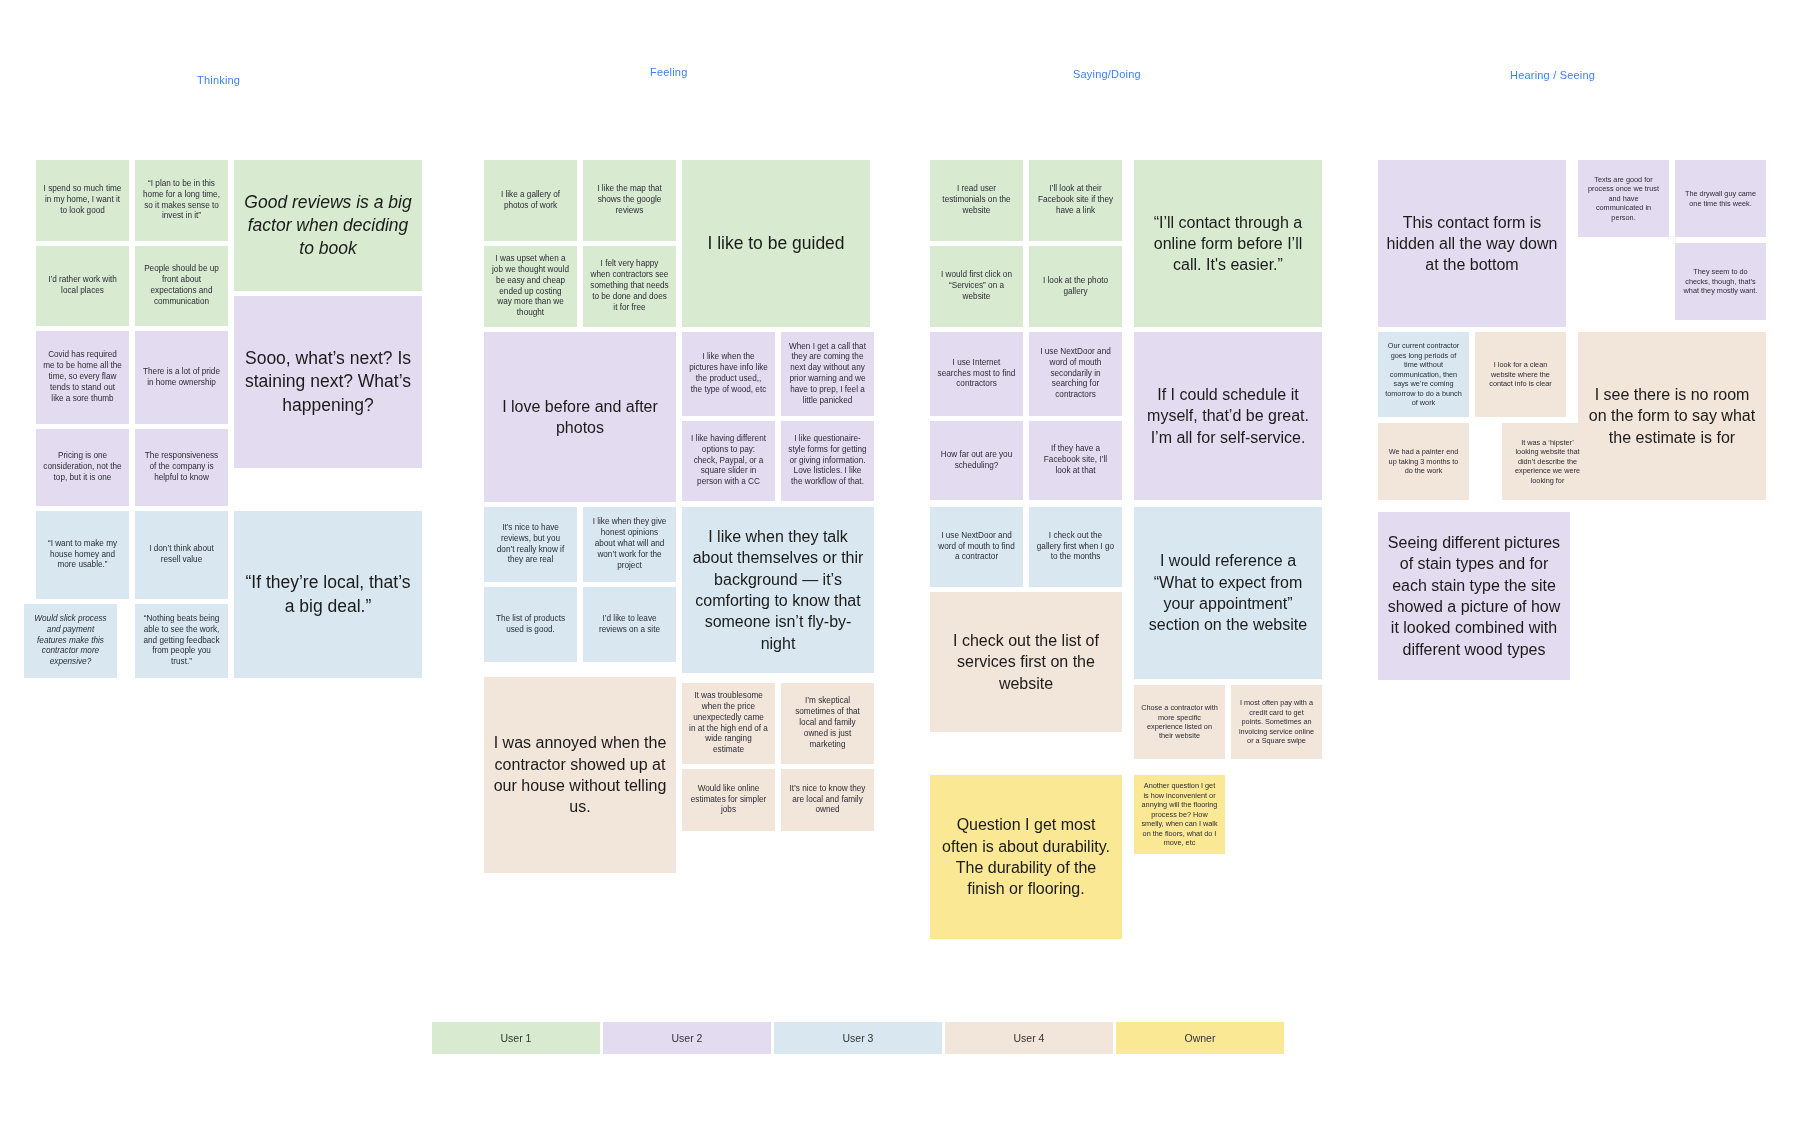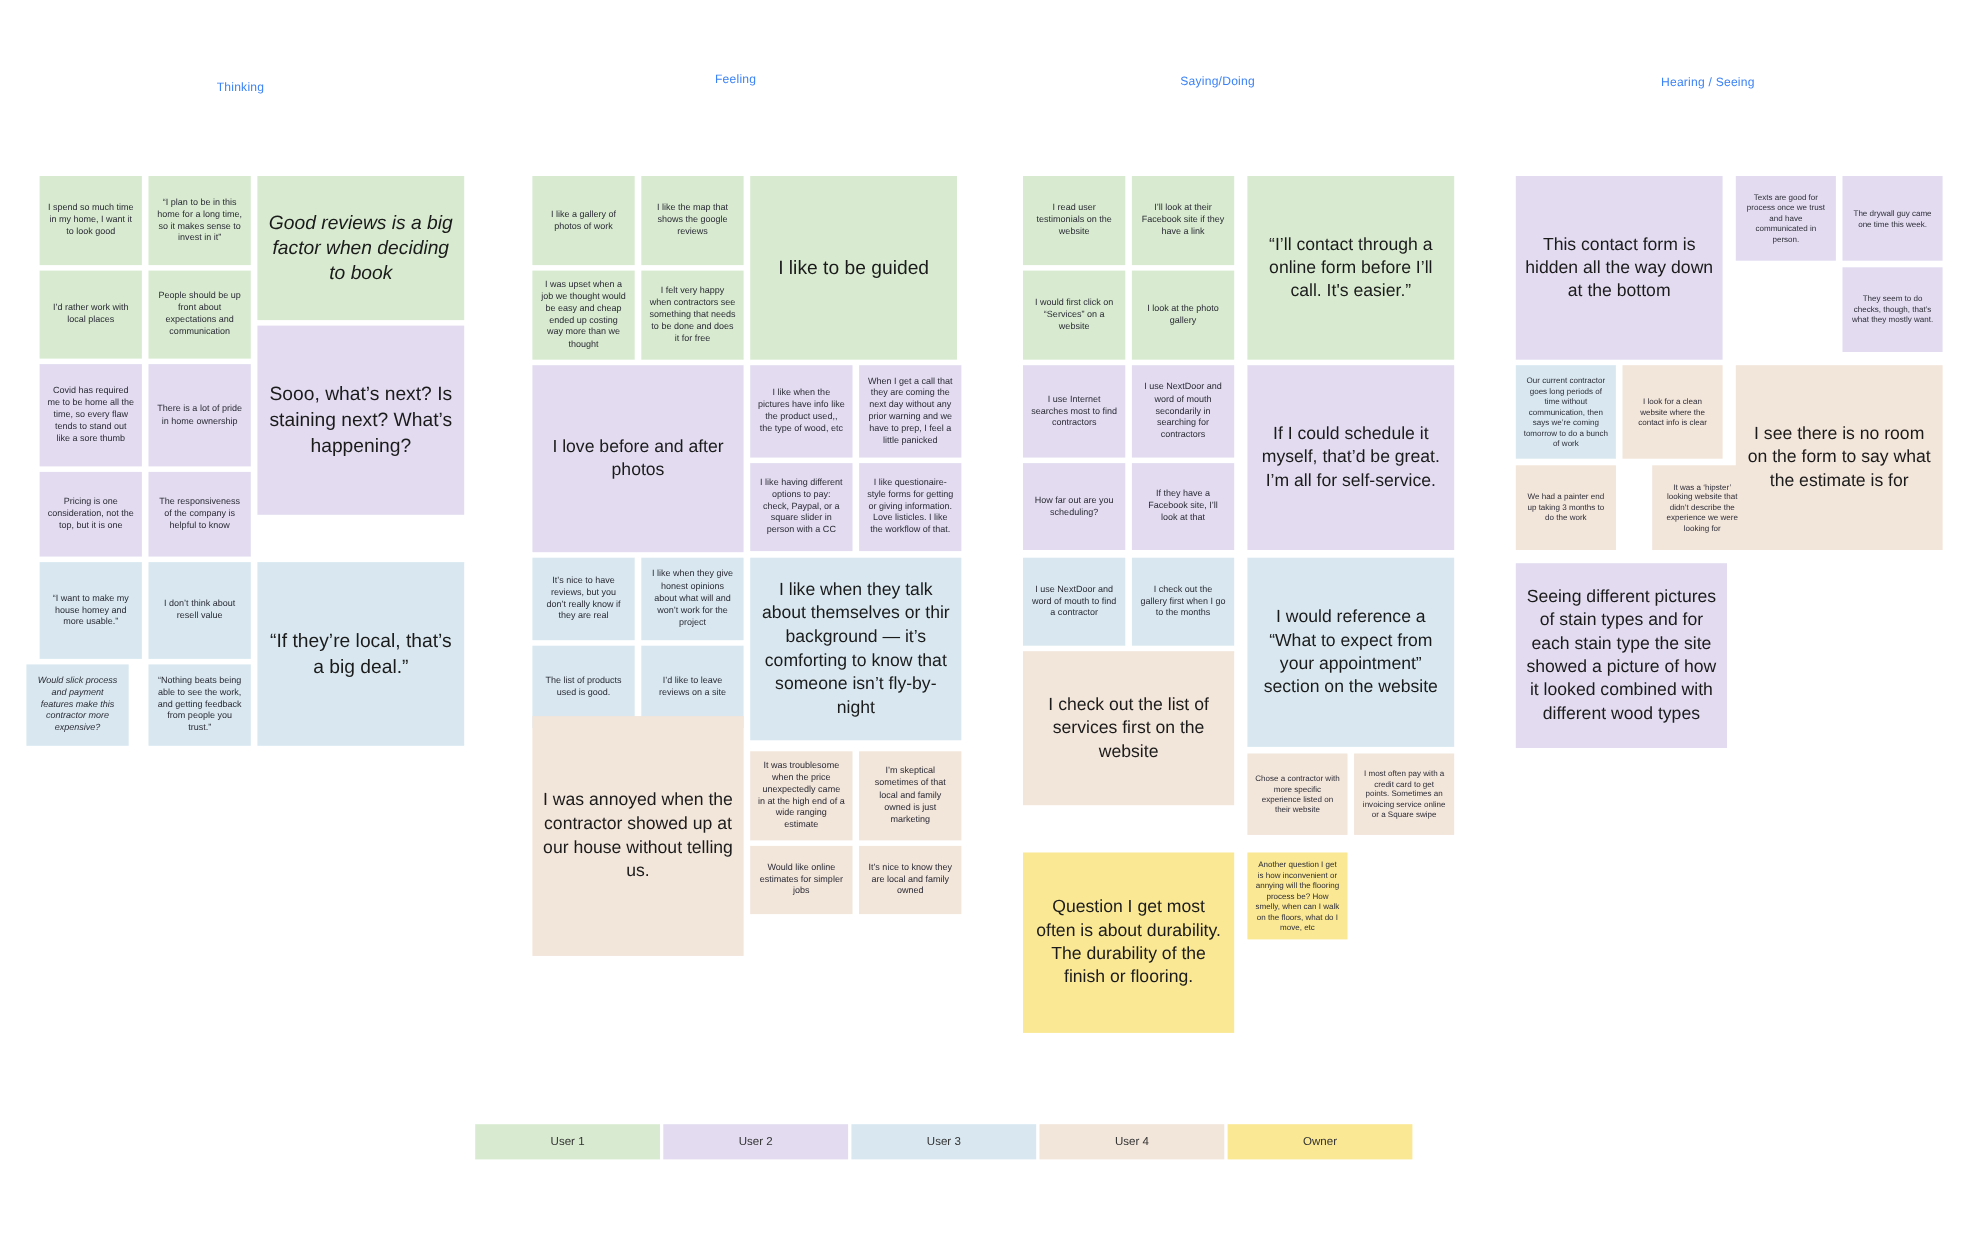--- a/index.html
+++ b/index.html
@@ -94,21 +94,21 @@
   <div class="note small u2" style="left:682px; top:421px; width:93px; height:80px;">I like having different options to pay: check, Paypal, or a square slider in person with a CC</div>
   <div class="note small u2" style="left:781px; top:421px; width:93px; height:80px;">I like questionaire-style forms for getting or giving information. Love listicles. I like the workflow of that.</div>
 
   <div class="note small u3" style="left:484px; top:507px; width:93px; height:75px;">It’s nice to have reviews, but you don’t really know if they are real</div>
   <div class="note small u3" style="left:583px; top:507px; width:93px; height:75px;">I like when they give honest opinions about what will and won’t work for the project</div>
   <div class="note big2 u3" style="left:682px; top:507px; width:192px; height:166px;">I like when they talk about themselves or thir background — it’s comforting to know that someone isn’t fly-by-night</div>
 
   <div class="note small u3" style="left:484px; top:587px; width:93px; height:75px;">The list of products used is good.</div>
   <div class="note small u3" style="left:583px; top:587px; width:93px; height:75px;">I’d like to leave reviews on a site</div>
 
-  <div class="note big2 u4" style="left:484px; top:651px; width:192px; height:218px;text-align:center;">I was annoyed when the contractor showed up at our house without telling us.</div>
+  <div class="note big2 u4" style="left:484px; top:677px; width:192px; height:196px;text-align:center;">I was annoyed when the contractor showed up at our house without telling us.</div>
   <div class="note small u4" style="left:682px; top:683px; width:93px; height:81px;">It was troublesome when the price unexpectedly came in at the high end of a wide ranging estimate</div>
   <div class="note small u4" style="left:781px; top:683px; width:93px; height:81px;">I’m skeptical sometimes of that local and family owned is just marketing</div>
   <div class="note small u4" style="left:682px; top:769px; width:93px; height:62px;">Would like online estimates for simpler jobs</div>
   <div class="note small u4" style="left:781px; top:769px; width:93px; height:62px;">It’s nice to know they are local and family owned</div>
 
   <div class="note small u1" style="left:930px; top:160px; width:93px; height:81px;">I read user testimonials on the website</div>
   <div class="note small u1" style="left:1029px; top:160px; width:93px; height:81px;text-align:center;">I’ll look at their Facebook site if they have a link</div>
   <div class="note big2 u1" style="left:1134px; top:160px; width:188px; height:167px;">“I’ll contact through a online form before I’ll call. It's easier.”</div>
 
   <div class="note small u1" style="left:930px; top:246px; width:93px; height:81px;">I would first click on “Services” on a website</div>

